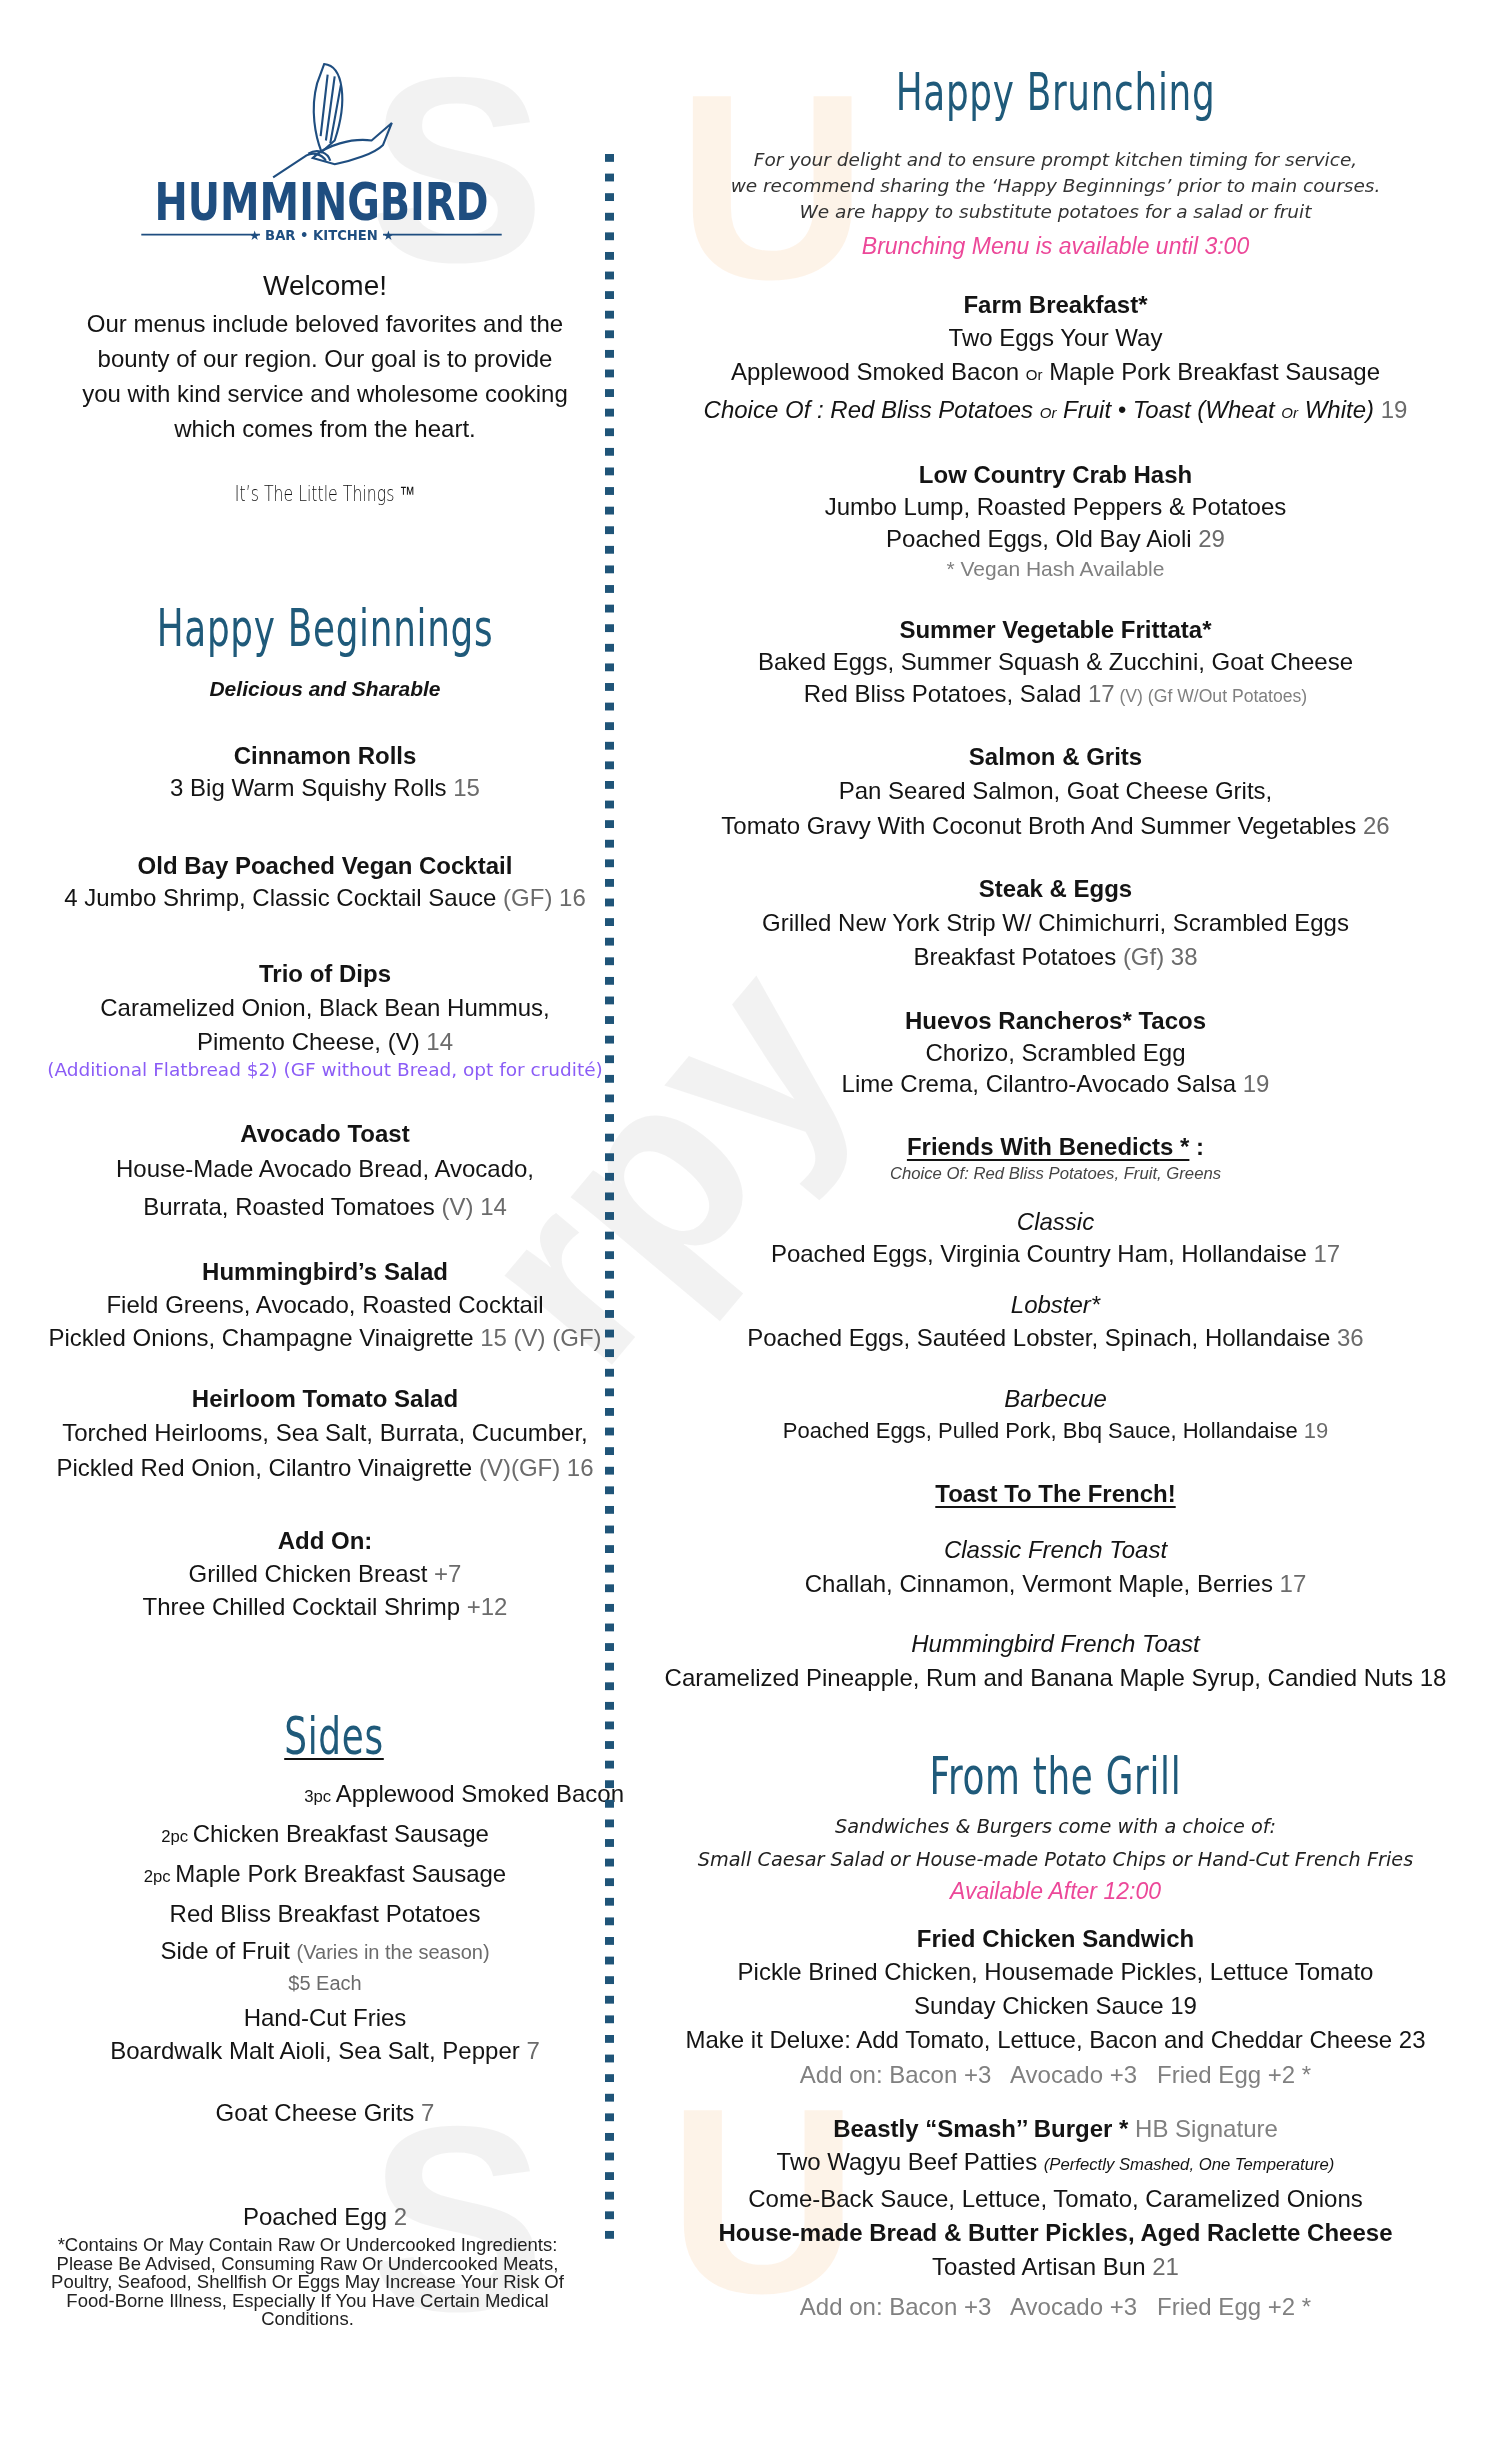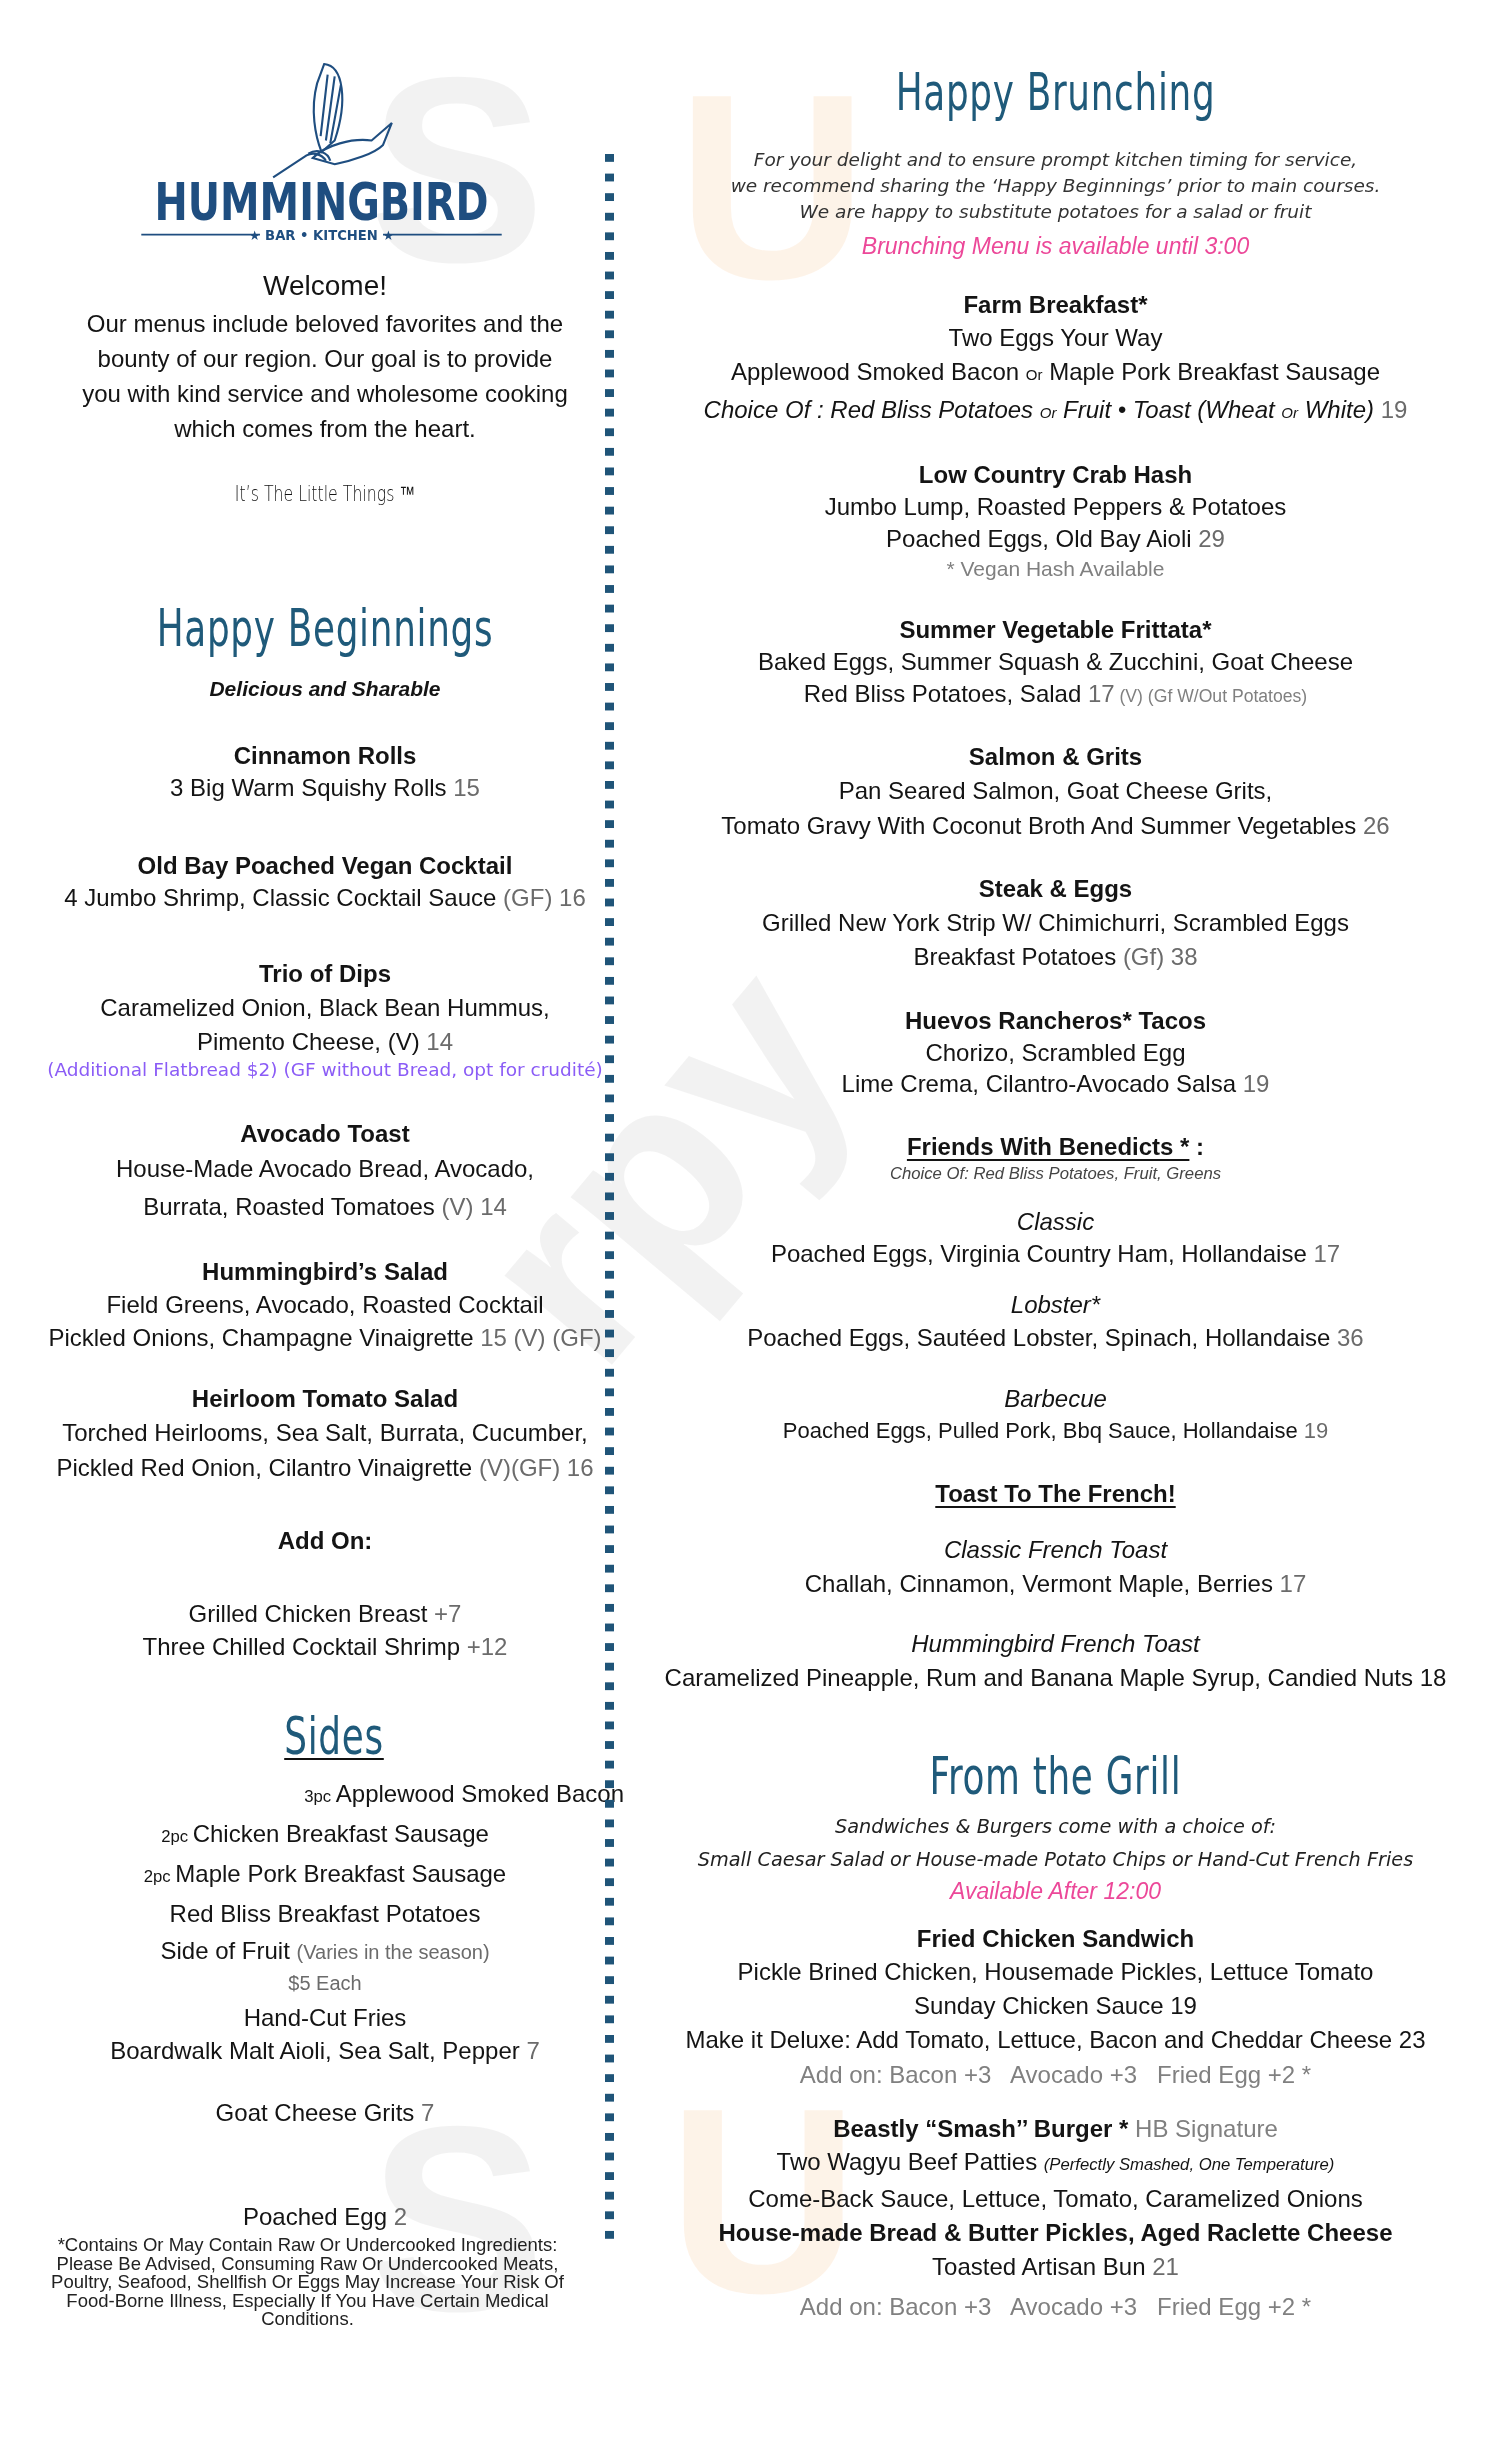--- a/index.html
+++ b/index.html
@@ -96,21 +96,21 @@
 </div>
 
 <div class="abs lc" style="top:1382px;">
   <div class="b" style="line-height:33px;">Heirloom Tomato Salad</div>
   <div class="t" style="line-height:35px;"><span>Torched Heirlooms, Sea Salt, Burrata, Cucumber,</span></div>
   <div class="t" style="line-height:35px;"><span>Pickled Red Onion, Cilantro Vinaigrette </span><span class="grey">(V)(GF) 16</span></div>
 </div>
 
 <div class="abs lc" style="top:1524px;">
   <div class="b" style="line-height:33px;">Add On:</div>
-  <div class="t" style="line-height:33px;margin-top:40px;"><span>Grilled Chicken Breast </span><span class="grey">+7</span></div>
+  <div class="t" style="line-height:33px;"><span>Grilled Chicken Breast </span><span class="grey">+7</span></div>
   <div class="t" style="line-height:33px;"><span>Three Chilled Cocktail Shrimp </span><span class="grey">+12</span></div>
 </div>
 
 <div class="abs lc hd" style="top:1706px;left:35px;">
   <span class="u" style="text-decoration-color:#111;">Sides</span>
 </div>
 <div class="abs lc" style="top:1775px;">
   <div class="t" style="line-height:37px;text-align:right;"><span class="or" style="font-size:16.7px;">3pc </span><span>Applewood Smoked Bacon</span></div>
   <div class="t" style="line-height:37px;"><span class="or" style="font-size:16.7px;">2pc </span><span>Chicken Breakfast Sausage</span></div>
   <div class="t" style="line-height:37px;"><span class="or" style="font-size:16.7px;">2pc </span><span>Maple Pork Breakfast Sausage</span></div>

